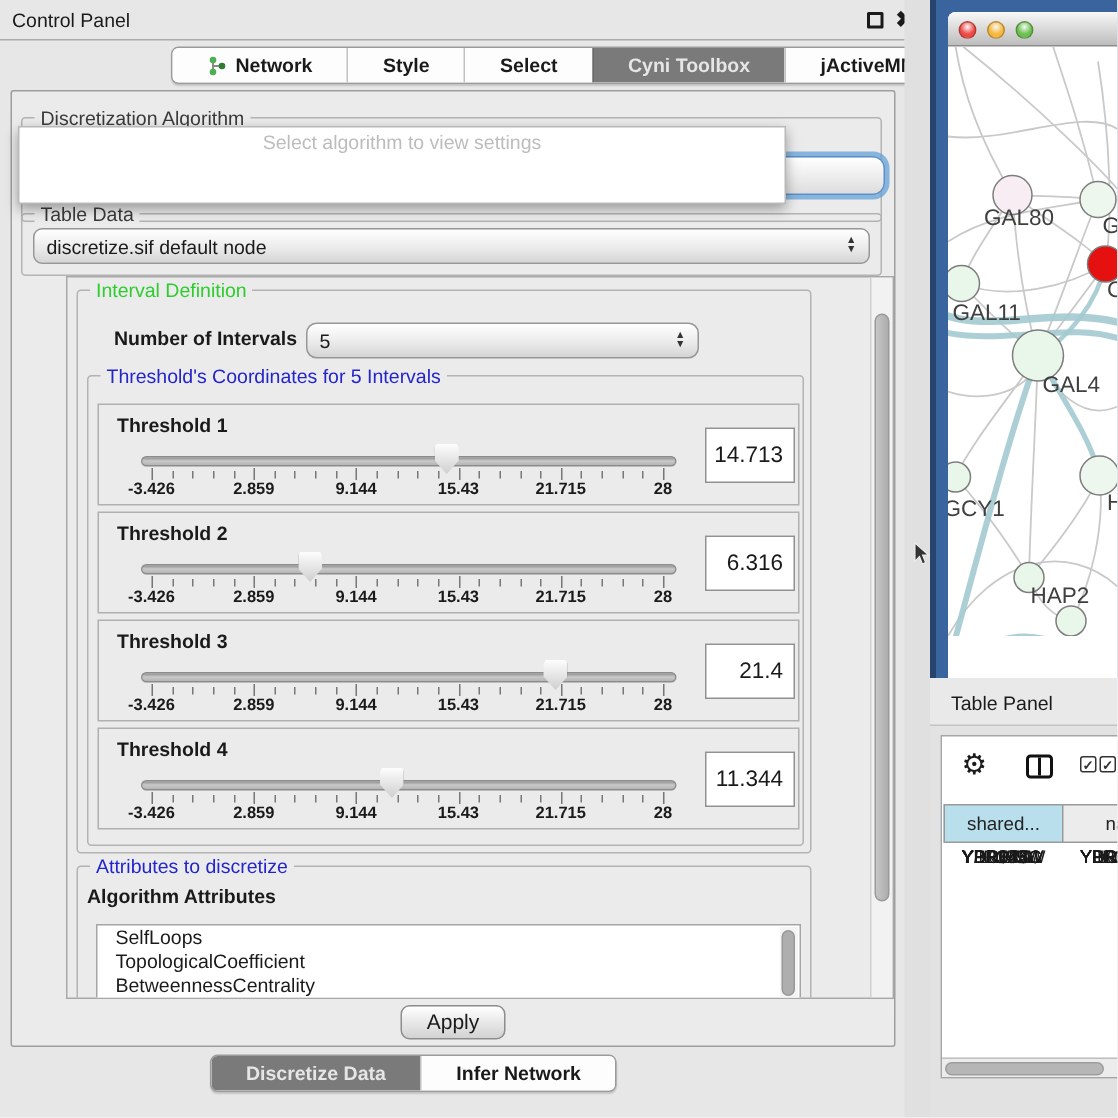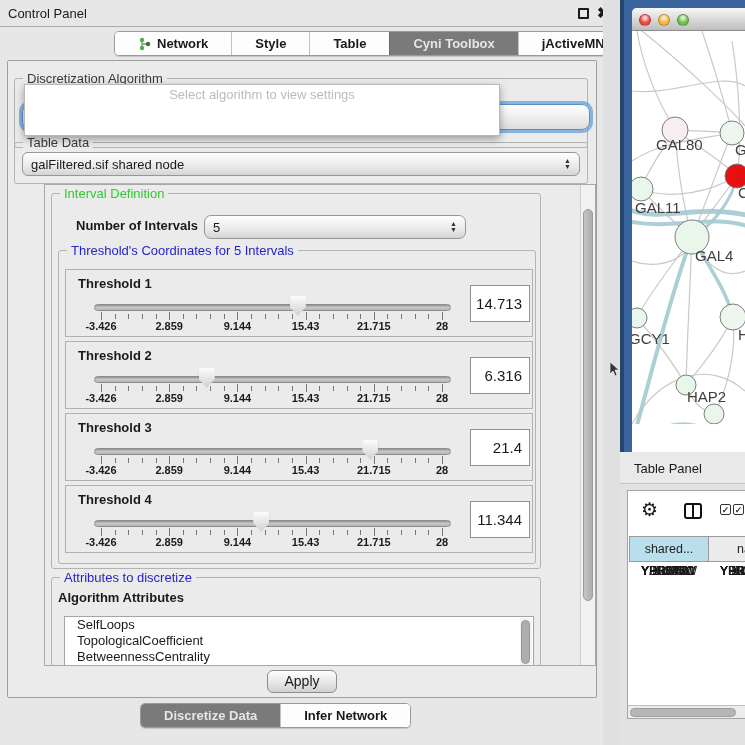--- a/index.html
+++ b/index.html
@@ -24,21 +24,21 @@
 
   
   .group { position:absolute; border:1px solid #b3b3b3; border-radius:3px; }
   .group>.gtitle { position:absolute; top:-8px; left:8px; background:#ebebeb; padding:0 4px; font-size:13px; white-space:nowrap; }
   .t-green { color:#2ecc2e; } .t-blue { color:#2424cc; } .t-dark { color:#3a3a3a; }
 
   .combo { position:absolute; background:linear-gradient(#ffffff,#e9e9e9 60%,#d5d5d5); border:1px solid #979797; border-radius:6px; display:flex; align-items:center; padding:0 8px; }
   .combo .arrows { margin-left:auto; font-size:7px; line-height:6px; color:#333; text-align:center; }
 
   
-  .popup { left:24px; top:84px; width:476px; height:52px; background:#fff; border:1px solid #b9b9b9; box-shadow:0 3px 8px rgba(0,0,0,.35); z-index:50; }
+  .popup { left:12px; top:84px; width:512px; height:52px; background:#fff; border:1px solid #b9b9b9; box-shadow:0 3px 8px rgba(0,0,0,.35); z-index:50; }
   .popup .prompt { text-align:center; color:#bcbcbc; padding-top:2px; height:17px; }
   .popup .item { padding:0 2px; height:17px; line-height:17px; }
   .popup .item.sel { font-weight:bold; }
 
   
   .combo-focus { left:22px; top:104px; width:568px; height:26px; border-radius:8px; background:linear-gradient(#fff,#ddd); border:1px solid #5a8fc8; box-shadow:0 0 0 3px rgba(92,157,214,.7); z-index:10; }
 
   
   .scrollpane { left:44px; top:184px; width:552px; height:482px; border:1px solid #a8a8a8; background:#ebebeb; overflow:hidden; }
   .vscroll { position:absolute; right:0; top:0; width:15px; height:100%; background:#f2f2f2; border-left:1px solid #cfcfcf; }
@@ -101,42 +101,42 @@
           <circle cx="4" cy="3" r="2.2" fill="#4caf50"></circle>
           <circle cx="4" cy="11" r="2.2" fill="#4caf50"></circle>
           <circle cx="10" cy="7" r="2.2" fill="#2e7d32"></circle>
         </svg>
         <span>Network</span>
       </div>
       <div class="tab">
         <span>Style</span>
       </div>
       <div class="tab">
-        <span>Table</span>
+        <span>Select</span>
       </div>
       <div class="tab sel">
         <span>Cyni Toolbox</span>
       </div>
       <div class="tab">
         <span>jActiveMNodules</span>
       </div>
     </div>
 
   <div class="abs main-card"></div>
 
   <div class="group" style="left:14px; top:78px; width:574px; height:70px;">
     <span class="gtitle t-dark">Discretization Algorithm</span>
   </div>
   <div class="abs combo-focus"></div>
 
   <div class="group" style="left:14px; top:142px; width:574px; height:42px;">
     <span class="gtitle t-dark">Table Data</span>
   </div>
   <div class="combo" style="left:22px; top:152px; width:558px; height:24px;">
-    <span>galFiltered.sif shared node</span>
+    <span>discretize.sif default node</span>
     <span class="arrows">▲<br>▼</span>
   </div>
 
   <div class="abs popup">
     <div class="prompt">Select algorithm to view settings</div>
   </div>
 
   <div class="abs scrollpane">
 
     <div class="group" style="left:6px; top:8px; width:490px; height:376px;">

